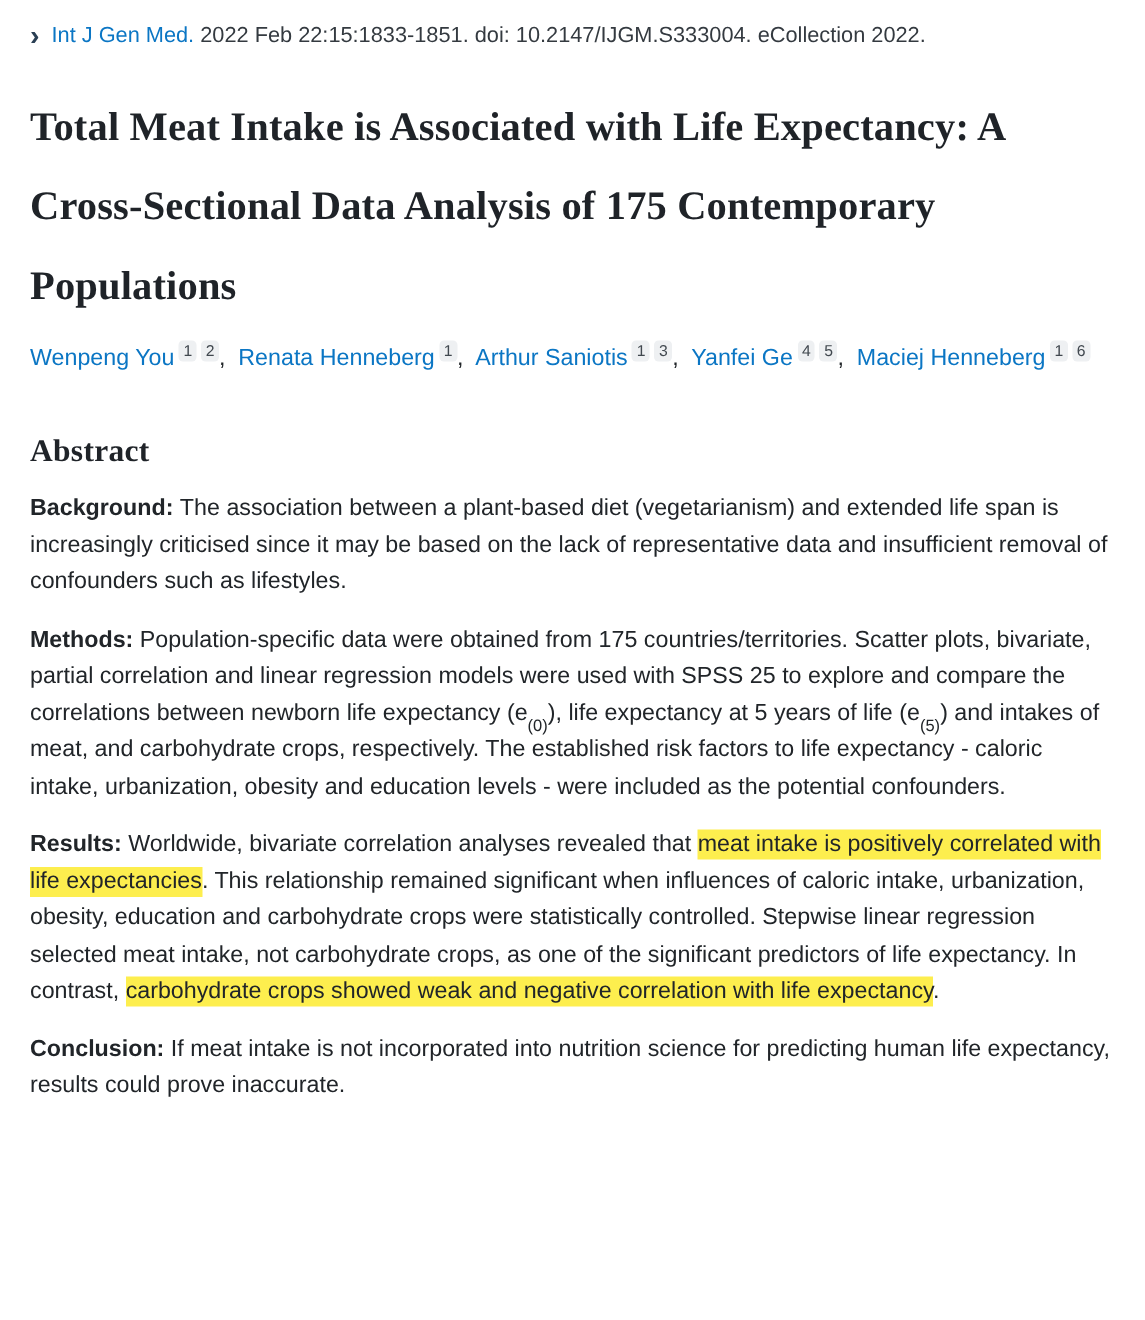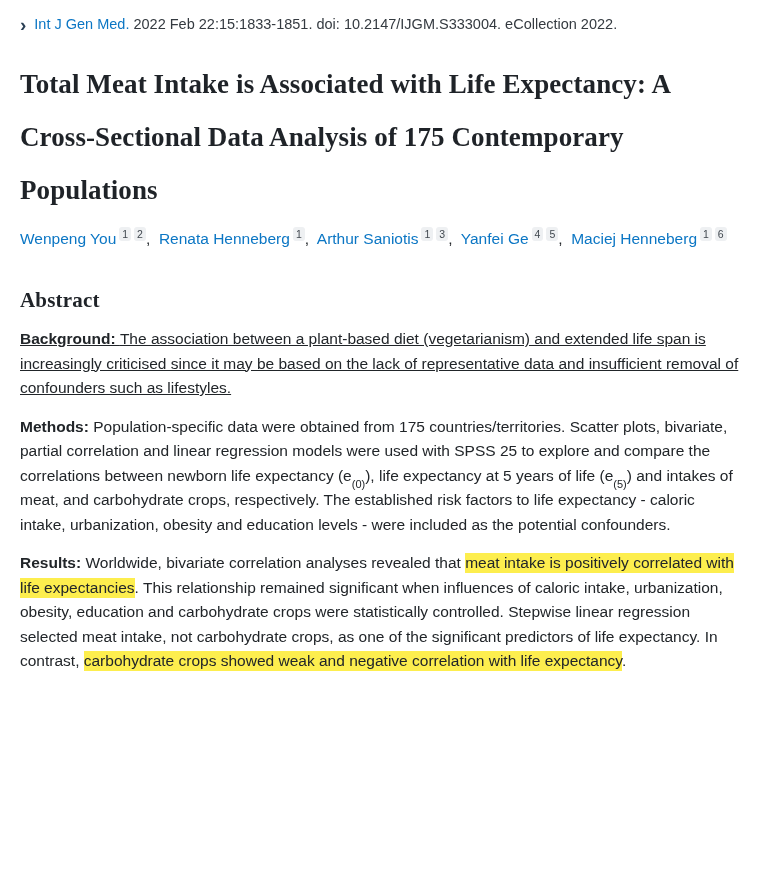--- a/index.html
+++ b/index.html
@@ -55,21 +55,21 @@
   .ids .group{margin-right:18px;}
   .ids a{color:var(--link);text-decoration:none;cursor:pointer;}
 
   
   h2.abs-heading{
     font-family:"Liberation Serif",serif;
     font-size:21px;font-weight:700;color:#1f2328;margin-top:37px;letter-spacing:.2px;
   }
   .sections{margin-top:4px;}
   p.abs-para{font-size:15.5px;line-height:24.5px;margin-top:14px;color:var(--text);}
-  .sections p.abs-para:first-child{text-decoration:underline;}
+  .sections p.abs-para:first-child{}
   p.abs-para strong{font-weight:700;}
   .hl{background:var(--highlight);padding:1px 0 2px 0;}
   p.abs-para sub{font-size:11px;line-height:0;position:relative;top:3px;}
 </style>
 </head>
 <body>
 
 <div class="container">
 
   <div class="citation">
@@ -82,15 +82,16 @@
   <div class="authors"><span class="author-unit"><a class="author-link">Wenpeng You</a><sup class="affil-badge">1</sup><sup class="affil-badge">2</sup></span><span class="author-sep">,&nbsp; </span><span class="author-unit"><a class="author-link">Renata Henneberg</a><sup class="affil-badge">1</sup></span><span class="author-sep">,&nbsp; </span><span class="author-unit"><a class="author-link">Arthur Saniotis</a><sup class="affil-badge">1</sup><sup class="affil-badge">3</sup></span><span class="author-sep">,&nbsp; </span><span class="author-unit"><a class="author-link">Yanfei Ge</a><sup class="affil-badge">4</sup><sup class="affil-badge">5</sup></span><span class="author-sep">,&nbsp; </span><span class="author-unit"><a class="author-link">Maciej Henneberg</a><sup class="affil-badge">1</sup><sup class="affil-badge">6</sup></span></div>
 
 
 
   <h2 class="abs-heading">Abstract</h2>
 
   <div class="sections">
       <p class="abs-para"><strong>Background: </strong><span>The association between a plant-based diet (vegetarianism) and extended life span is increasingly criticised since it may be based on the lack of representative data and insufficient removal of confounders such as lifestyles.</span></p>
       <p class="abs-para"><strong>Methods: </strong><span>Population-specific data were obtained from 175 countries/territories. Scatter plots, bivariate, partial correlation and linear regression models were used with SPSS 25 to explore and compare the correlations between newborn life expectancy (e</span><sub>(0)</sub><span>), life expectancy at 5 years of life (e</span><sub>(5)</sub><span>) and intakes of meat, and carbohydrate crops, respectively. The established risk factors to life expectancy - caloric intake, urbanization, obesity and education levels - were included as the potential confounders.</span></p>
       <p class="abs-para"><strong>Results: </strong><span>Worldwide, bivariate correlation analyses revealed that </span><span class="hl">meat intake is positively correlated with life expectancies</span><span>. This relationship remained significant when influences of caloric intake, urbanization, obesity, education and carbohydrate crops were statistically controlled. Stepwise linear regression selected meat intake, not carbohydrate crops, as one of the significant predictors of life expectancy. In contrast, </span><span class="hl">carbohydrate crops showed weak and negative correlation with life expectancy</span><span>.</span></p>
+      <p class="abs-para"><strong>Conclusion: </strong><span>If meat intake is not incorporated into nutrition science for predicting human life expectancy, results could prove inaccurate.</span></p>
     </div>
 
 </div>
 
 </body></html>

